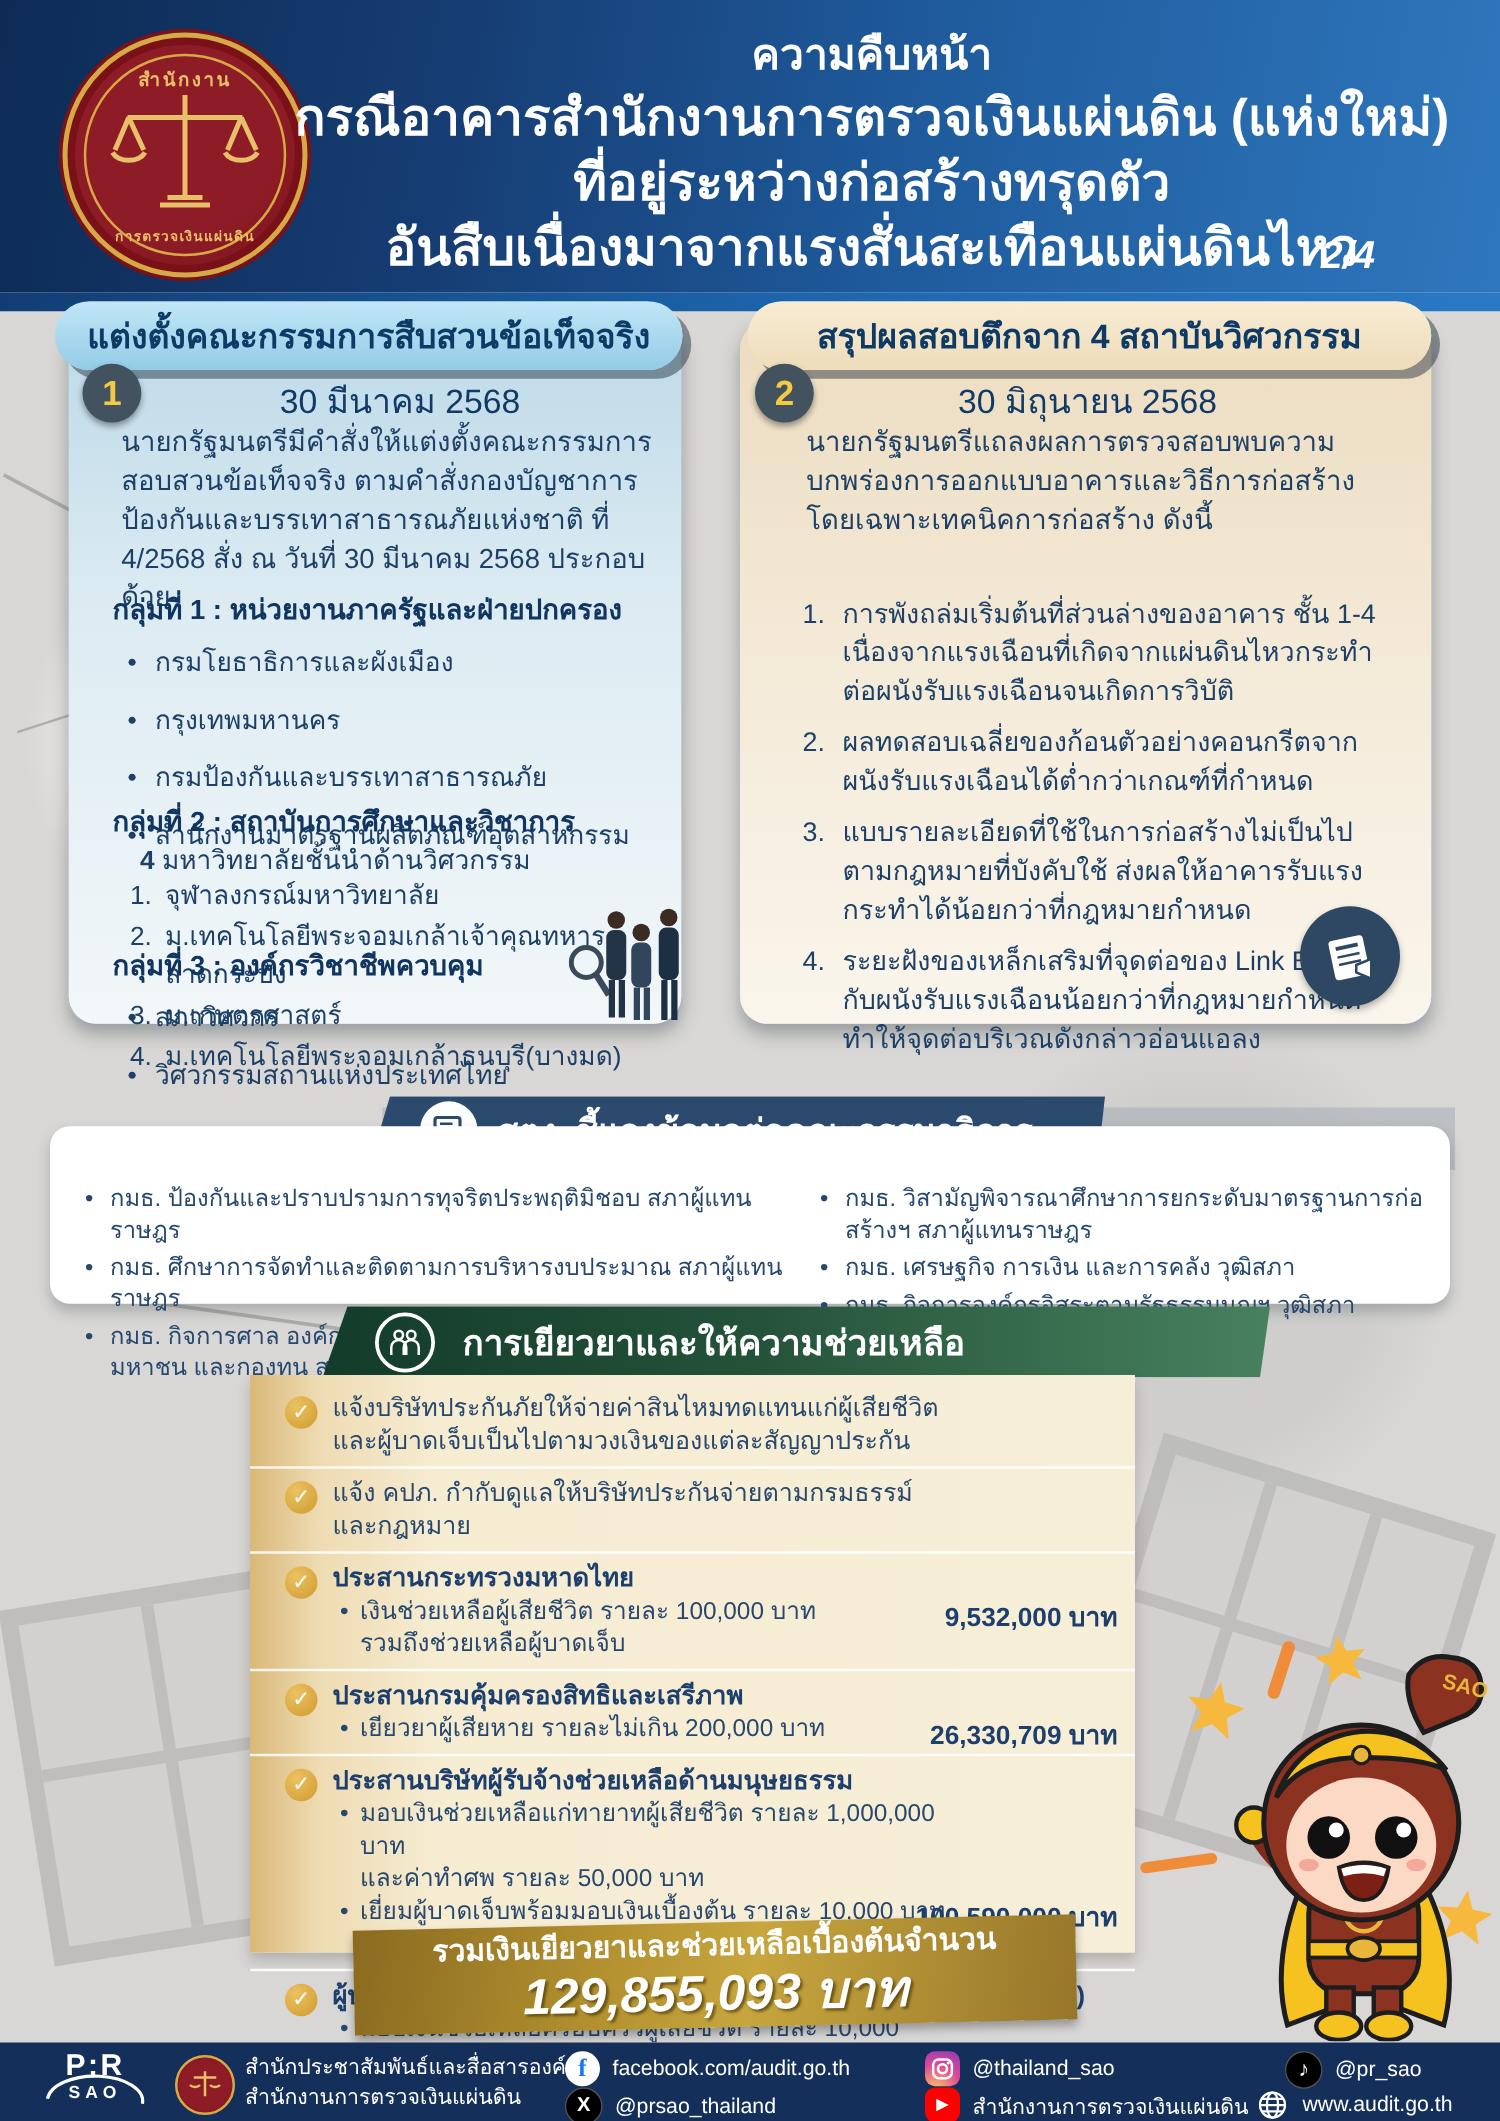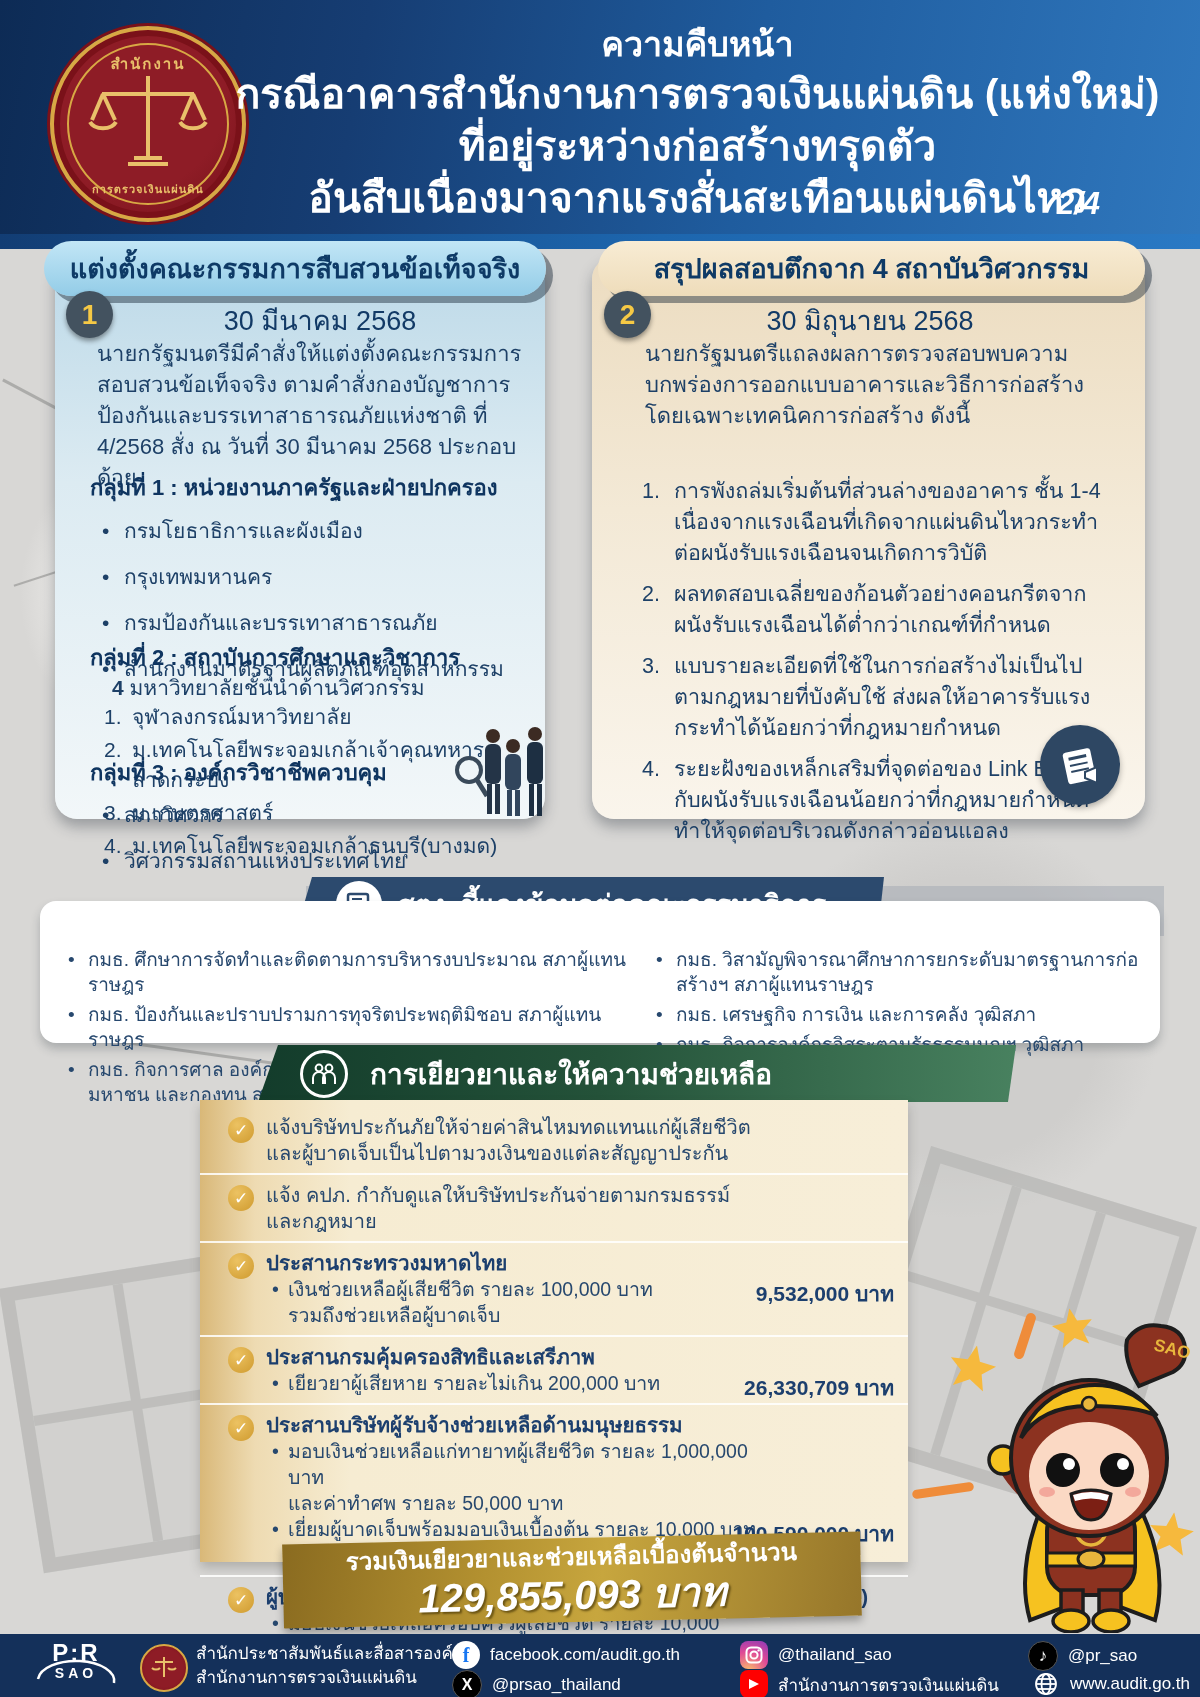--- a/index.html
+++ b/index.html
@@ -259,22 +259,22 @@
         <line x1="8" y1="10" x2="18" y2="10" stroke="#2c4a6e" stroke-width="2"></line>
         <line x1="8" y1="15" x2="16" y2="15" stroke="#2c4a6e" stroke-width="2"></line>
         <line x1="14" y1="20" x2="14" y2="26" stroke="#2c4a6e" stroke-width="2.5"></line>
         <path d="M20 20 l7 -3 v9 l-7 -3 z" fill="#2c4a6e"></path>
       </svg>
     </span>
     <span>สตง. ชี้แจงข้อมูลต่อคณะกรรมาธิการ</span>
   </div>
   <div class="abs" id="hear-box"></div>
   <ul class="abs hlist" id="hl-left">
+    <li>กมธ. ป้องกันและปราบปรามการทุจริตประพฤติมิชอบ สภาผู้แทนราษฎร</li>
     <li>กมธ. ศึกษาการจัดทำและติดตามการบริหารงบประมาณ สภาผู้แทนราษฎร</li>
-    <li>กมธ. ป้องกันและปราบปรามการทุจริตประพฤติมิชอบ สภาผู้แทนราษฎร</li>
     <li>กมธ. กิจการศาล องค์กรอิสระ องค์กรอัยการ รัฐวิสาหกิจ องค์การมหาชน และกองทุน สภาผู้แทนราษฎร</li>
   </ul>
   <ul class="abs hlist" id="hl-right">
     <li>กมธ. วิสามัญพิจารณาศึกษาการยกระดับมาตรฐานการก่อสร้างฯ สภาผู้แทนราษฎร</li>
     <li>กมธ. เศรษฐกิจ การเงิน และการคลัง วุฒิสภา</li>
     <li>กมธ. กิจการองค์กรอิสระตามรัฐธรรมนูญฯ วุฒิสภา</li>
   </ul>
 
   <div class="abs" id="green-banner">
     <span class="ic">
@@ -437,21 +437,21 @@
     </span>
     <span>สำนักงานการตรวจเงินแผ่นดิน</span>
   </div>
 
   <div class="f-row" style="left:1028px;top:1641px;">
     <span class="f-ic" style="background:#000;border:1px solid #555;">
       <span style="color:#fff;font-size:17px;">♪</span>
     </span>
     <span>@pr_sao</span>
   </div>
-  <div class="f-row" style="left:1032px;top:1670px;justify-content:space-between;">
+  <div class="f-row" style="left:1004px;top:1670px;justify-content:space-between;">
     <span class="f-ic">
       <svg width="26" height="26" viewBox="0 0 26 26">
           <g stroke="#fff" stroke-width="1.8" fill="none">
         <circle cx="13" cy="13" r="10"></circle>
             <ellipse cx="13" cy="13" rx="4.5" ry="10"></ellipse>
         <line x1="3" y1="13" x2="23" y2="13"></line>
             <line x1="4.5" y1="8" x2="21.5" y2="8"></line>
             <line x1="4.5" y1="18" x2="21.5" y2="18"></line>
           </g>
         </svg>

